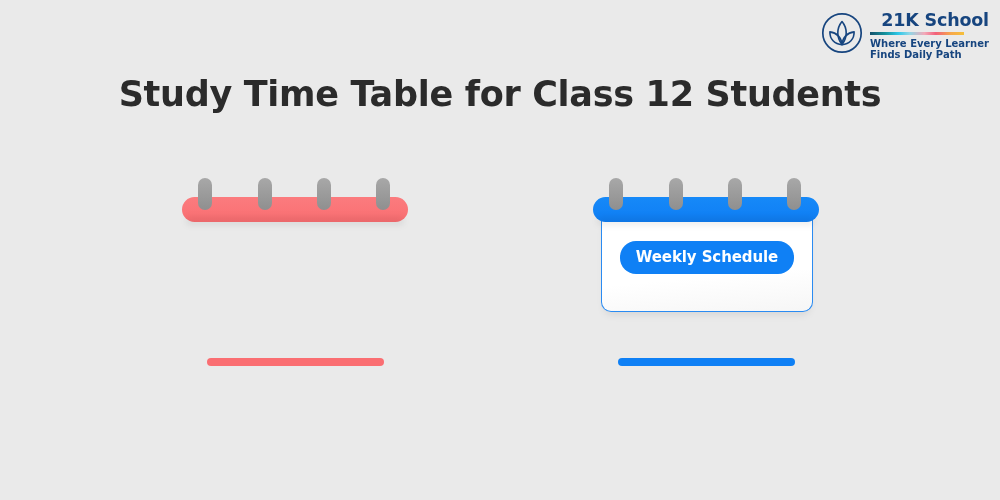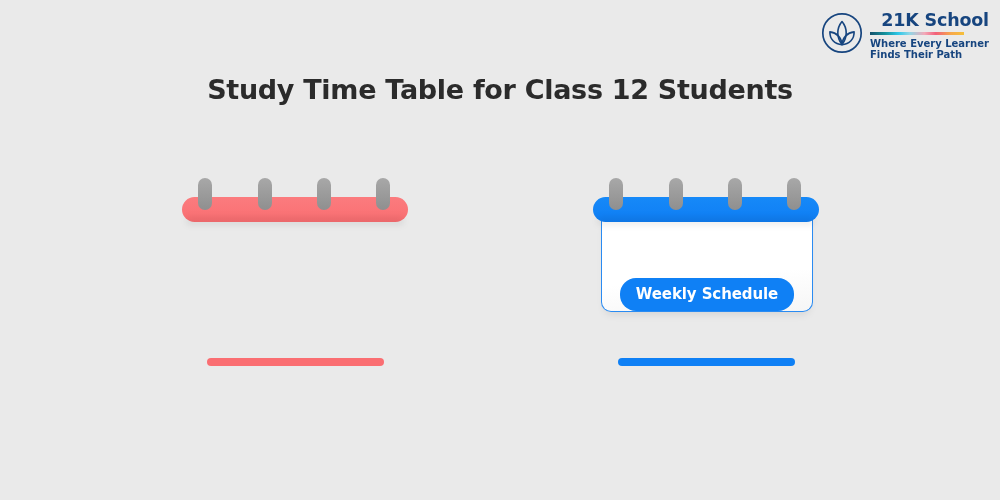--- a/index.html
+++ b/index.html
@@ -65,21 +65,21 @@
   #brand-tag-1 { margin-top: 2.5px; }
 
   
   #page-title {
     position: absolute;
     top: 74px;
     left: 0;
     width: 1000px;
     text-align: center;
     font-family: "DejaVu Sans", sans-serif;
-    font-size: 27px;
+    font-size: 35px;
     font-weight: bold;
     color: #2b2b2b;
     letter-spacing: -0.3px;
     white-space: nowrap;
   }
 
   
   .calendar {
     position: absolute;
     top: 178px;
@@ -175,41 +175,41 @@
   }
 
   
   .theme-red .cal-header { background: linear-gradient(180deg, #fb7b7e 0%, #fa6f72 100%); }
   .theme-red .cal-body   { border-color: #f4777a; }
   .theme-red .cal-pill   { background: #fa6e72; }
   .theme-red .cal-foot   { background: #fa6e72; }
 
   
   .theme-blue .cal-header { background: linear-gradient(180deg, #1689f8 0%, #0f7ef4 100%); }
-  .theme-blue .cal-body   { border-color: #2a8bf2; align-items: flex-end; }
+  .theme-blue .cal-body   { border-color: #2a8bf2; }
   .theme-blue .cal-pill   { background: #0f80f5; }
   .theme-blue .cal-foot   { background: #0f80f5; }
 </style>
 </head>
 <body>
 
 <div id="brand-logo">
   <div id="brand-mark">
     <svg viewBox="0 0 44 44" width="44" height="44" aria-hidden="true">
       <circle cx="22" cy="22" r="19.2" fill="none" stroke="#17457f" stroke-width="1.7"></circle>
       <path d="M22 10.5 C 16.4 17.2 16.4 26.6 22 33.4 C 27.6 26.6 27.6 17.2 22 10.5 Z" fill="none" stroke="#17457f" stroke-width="1.6" stroke-linejoin="round"></path>
       <path d="M22 33.6 C 14.6 33.2 9.6 27.9 9.9 20.9 C 16.6 21.5 21.6 26.7 22 33.6 Z" fill="none" stroke="#17457f" stroke-width="1.6" stroke-linejoin="round"></path>
       <path d="M22 33.6 C 29.4 33.2 34.4 27.9 34.1 20.9 C 27.4 21.5 22.4 26.7 22 33.6 Z" fill="none" stroke="#17457f" stroke-width="1.6" stroke-linejoin="round"></path>
     </svg>
   </div>
   <div id="brand-text">
     <div id="brand-name">21K School</div>
     <div id="brand-underline"></div>
     <div class="brand-tag" id="brand-tag-1">Where Every Learner</div>
-    <div class="brand-tag" id="brand-tag-2">Finds Their Path</div>
+    <div class="brand-tag" id="brand-tag-2">Finds Daily Path</div>
   </div>
 </div>
 
 <div id="page-title">Study Time Table for Class 12 Students</div>
 
 <div class="calendar theme-red" id="calendar-daily">
   <div class="cal-rings">
     <span class="cal-ring r1"></span>
     <span class="cal-ring r2"></span>
     <span class="cal-ring r3"></span>

